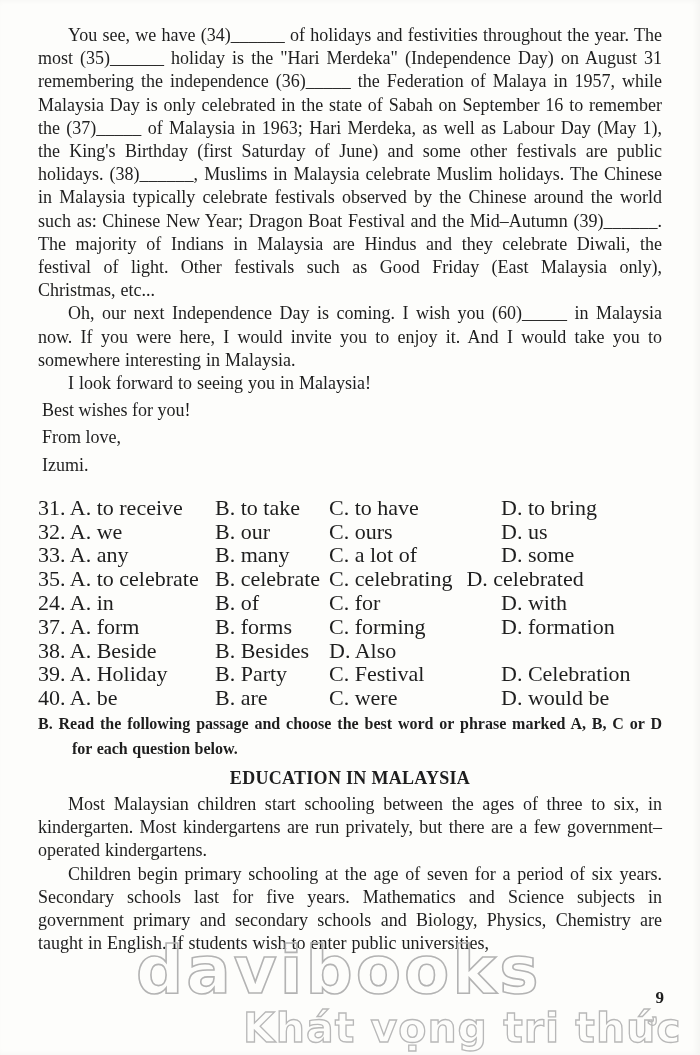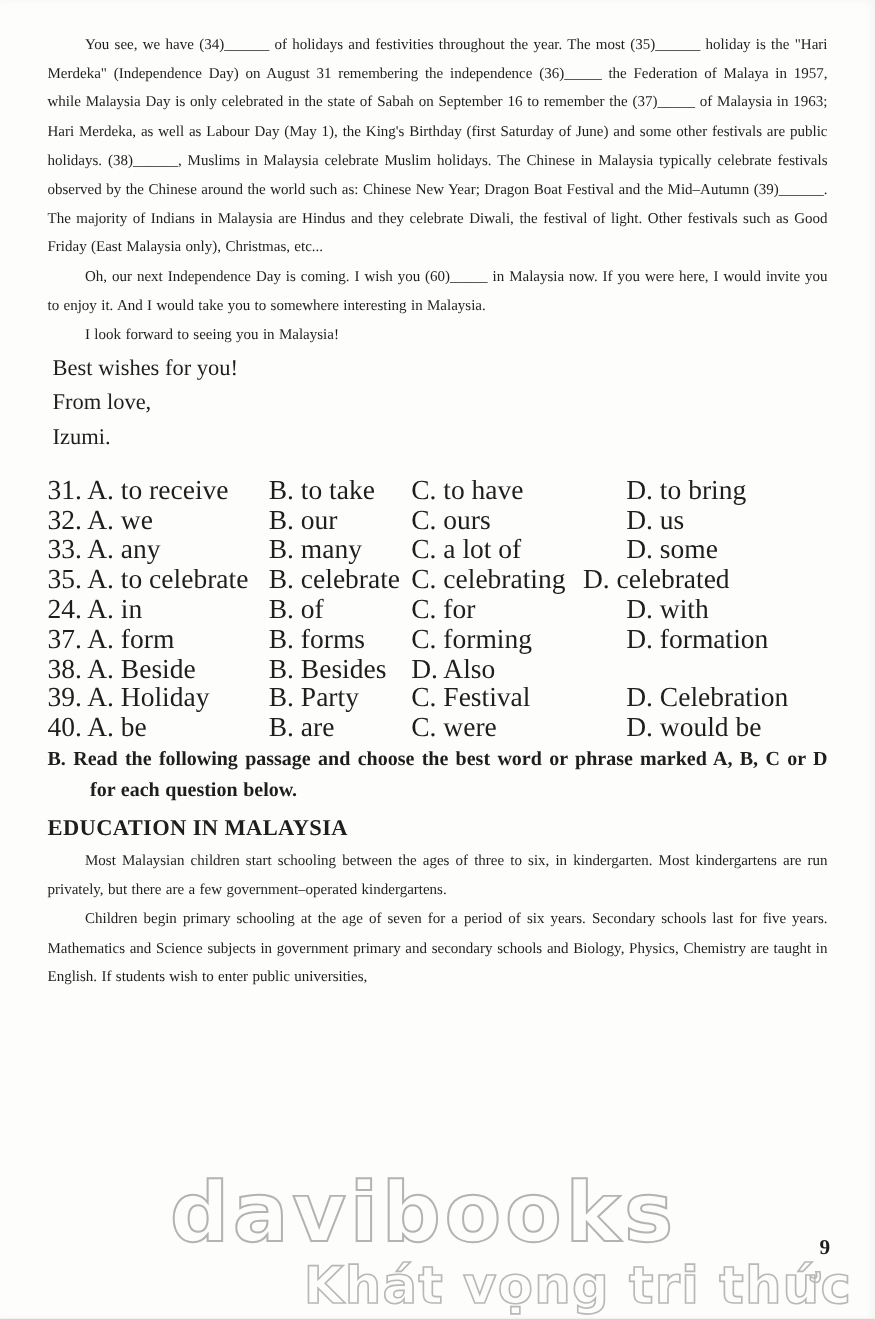--- a/index.html
+++ b/index.html
@@ -15,21 +15,21 @@
     box-shadow: inset -3px 0 6px rgba(0,0,0,0.04);
   }
   .content {
     position: absolute;
     left: 38px;
     top: 24px;
     width: 624px;
   }
   .para {
     margin: 0;
-    font-size: 12px;
+    font-size: 18px;
     line-height: 23.2px;
     text-align: justify;
     text-indent: 30px;
     word-spacing: 0.5px;
   }
   .closing {
     margin: 4px;
     font-size: 18px;
     line-height: 23.2px;
   }
@@ -48,21 +48,21 @@
     font-size: 16px;
     line-height: 24.5px;
     font-weight: bold;
     text-align: justify;
     padding-left: 34px;
     text-indent: -34px;
     word-spacing: 0.5px;
   }
   .passage-title {
     margin: 7px 0 4px 0;
-    text-align: left;
+    text-align: center;
     font-weight: bold;
     font-size: 18px;
     letter-spacing: 0.3px;
   }
   .wm-brand {
     position: absolute;
     left: 136px;
     top: 938px;
     font-family: "DejaVu Sans", sans-serif;
     font-size: 66px;

